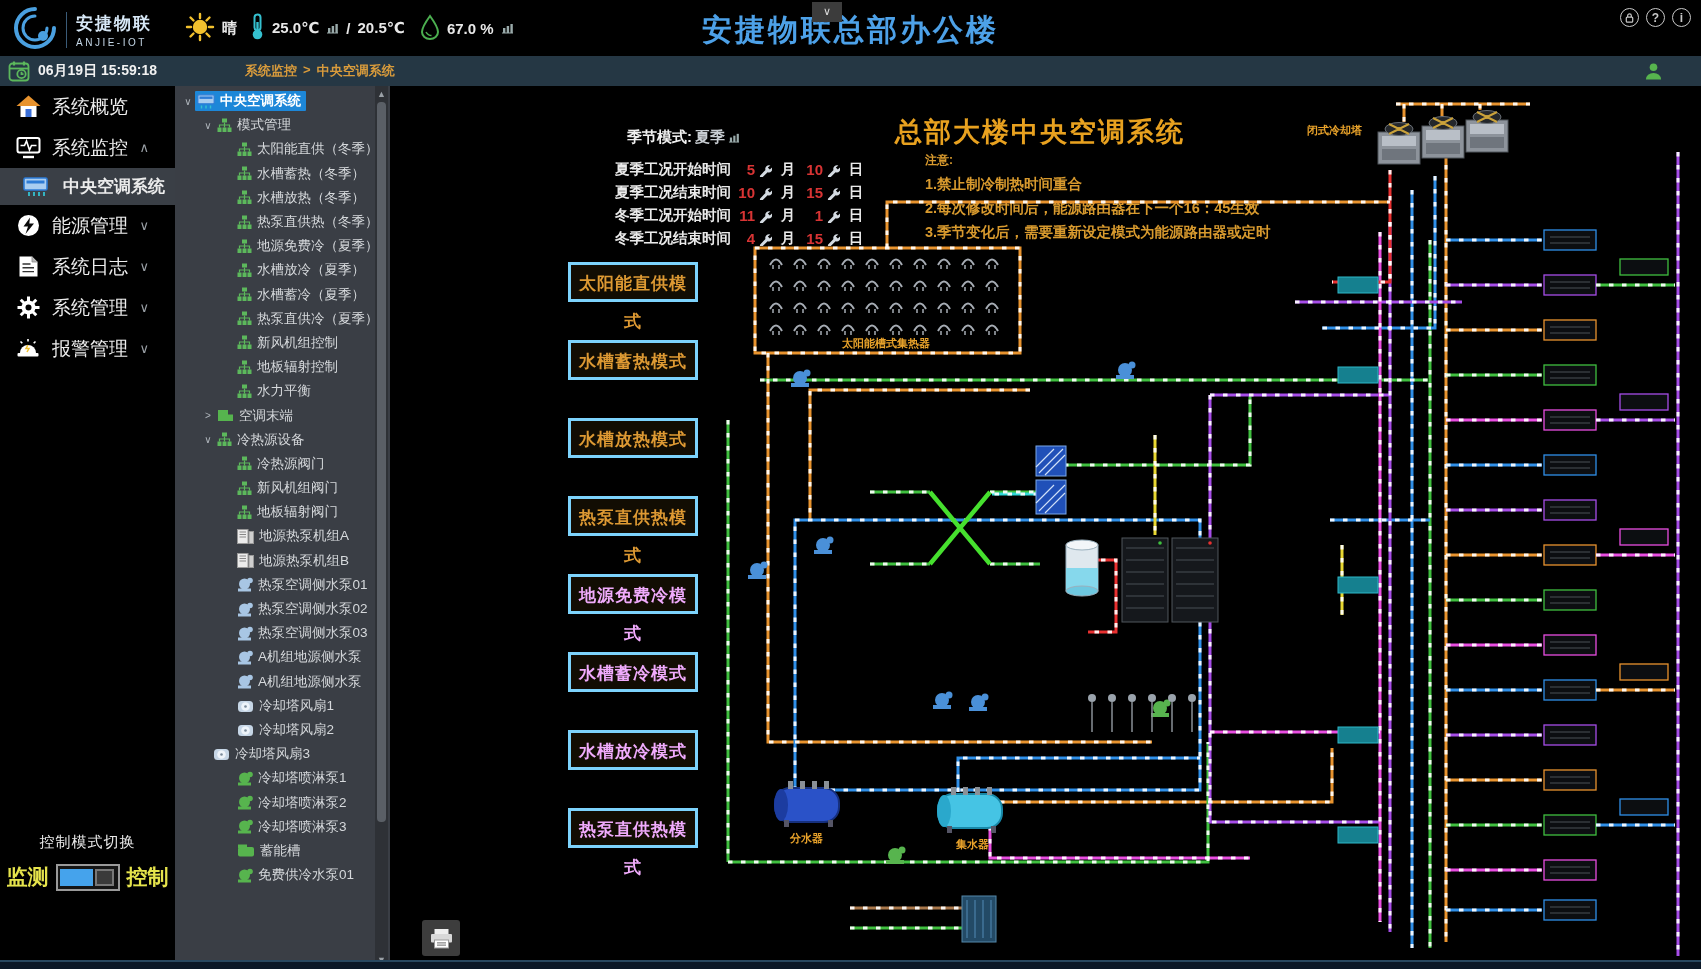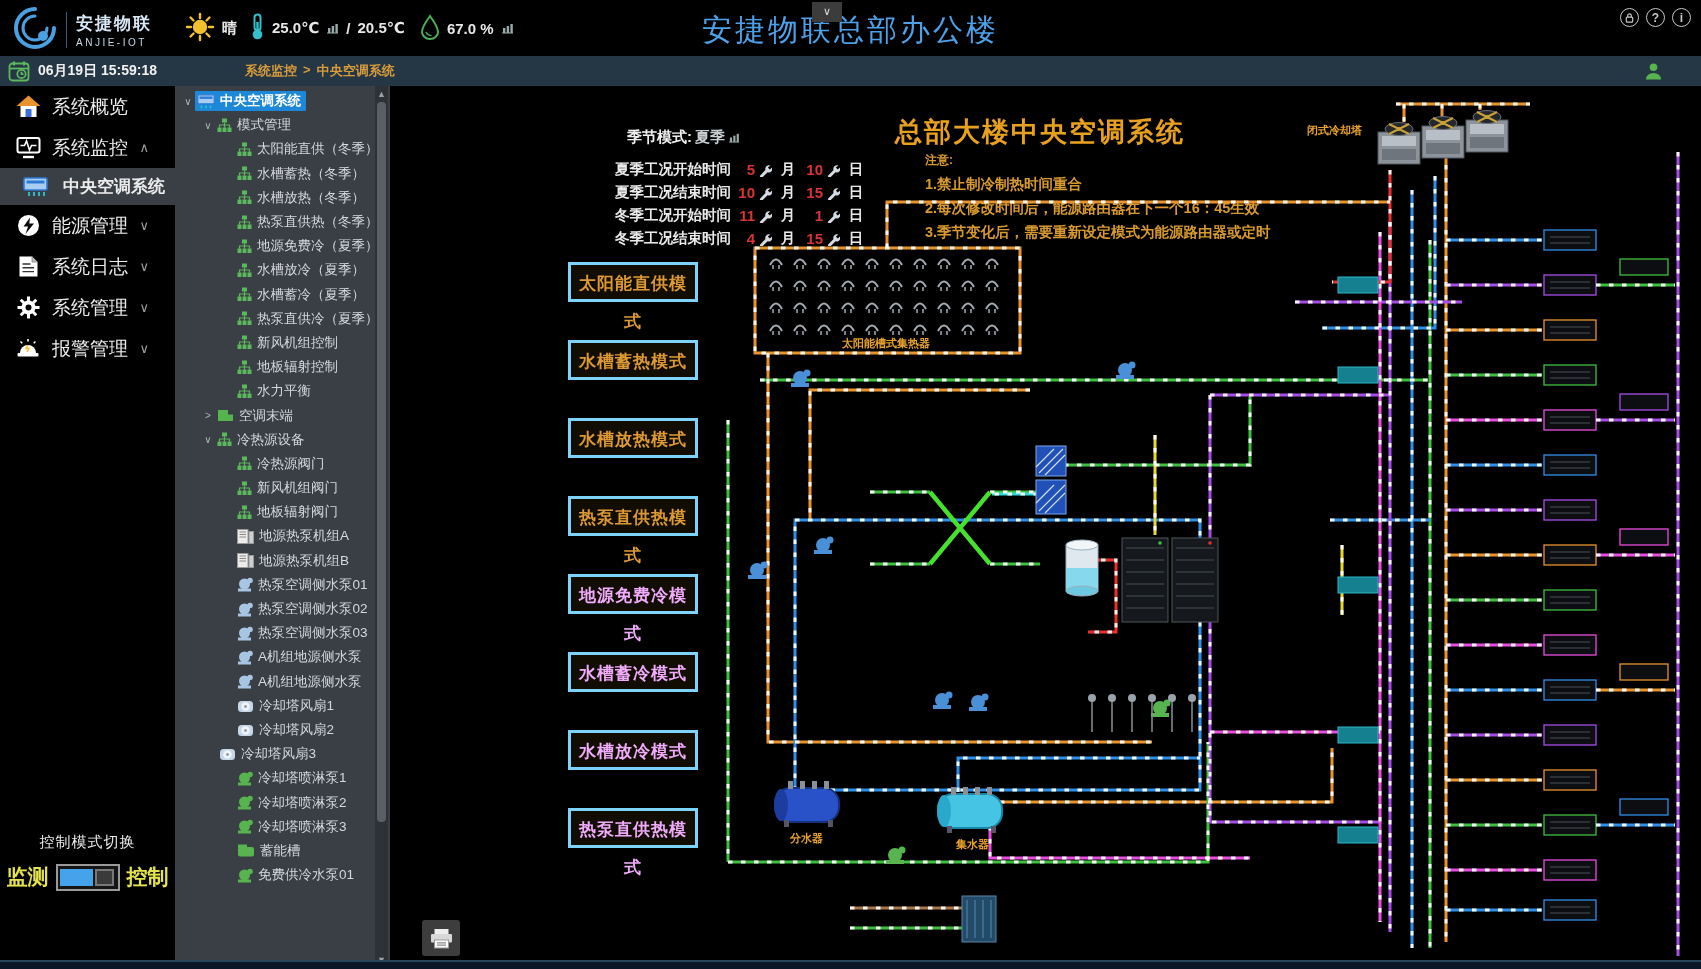--- a/index.html
+++ b/index.html
@@ -7,21 +7,21 @@
   *{box-sizing:border-box;}
   
   #header{position:absolute;left:0;top:0;width:1701px;height:56px;background:#000;}
   #logo{position:absolute;left:12px;top:5px;display:flex;align-items:center;gap:8px;}
   #logo .ltxt{display:flex;flex-direction:column;border-left:1px solid #3a5b78;padding-left:9px;}
   #logo .lt1{color:#d7e8f7;font-size:17px;font-weight:bold;letter-spacing:2px;}
   #logo .lt2{color:#c6d8e8;font-size:10px;letter-spacing:2.5px;margin-top:2px;}
   #weather{position:absolute;left:185px;top:0;height:56px;display:flex;align-items:center;gap:7px;
     color:#e8e8e8;font-size:15px;font-weight:bold;}
   #page-title{position:absolute;left:0;right:0;top:10px;text-align:center;
-    color:#4da1e8;font-size:30px;font-weight:normal;letter-spacing:3px;}
+    color:#4da1e8;font-size:30px;font-weight:bold;letter-spacing:3px;}
   #title-collapse{position:absolute;left:812px;top:2px;width:30px;height:20px;background:#3c3c3c;
     color:#ddd;font-size:11px;text-align:center;line-height:18px;cursor:pointer;}
   #hicons{position:absolute;right:10px;top:8px;display:flex;gap:7px;}
   .hicon{width:19px;height:19px;border:1.4px solid #c8c8c8;border-radius:50%;color:#c8c8c8;
     font-size:12px;line-height:16px;text-align:center;font-weight:bold;display:flex;align-items:center;justify-content:center;}
   
   #datebar{position:absolute;left:0;top:56px;width:1701px;height:30px;background:#253744;
     display:flex;align-items:center;}
   #datebar .cal{margin-left:8px;display:flex;align-items:center;}
   #datebar .dtext{color:#f2f2f2;font-size:14px;font-weight:bold;margin-left:8px;}
@@ -667,21 +667,21 @@
       <span class="ticon">
             <svg width="17" height="14" viewBox="0 0 17 14">
               <rect x="1" y="2" width="15" height="11" rx="3.5" fill="#c6d6e6"></rect>
               <circle cx="8.5" cy="7.5" r="4.3" fill="#eef4fa"></circle>
               <circle cx="8.5" cy="7.5" r="1.3" fill="#7a8a9a"></circle>
             </svg>
           </span>
       <span>冷却塔风扇2</span>
     </span>
   </div>
-  <div class="trow" style="padding-left:28px">
+  <div class="trow" style="padding-left:22px">
     <span class="texp"></span>
     <span class="thl ">
       <span class="ticon">
             <svg width="17" height="14" viewBox="0 0 17 14">
               <rect x="1" y="2" width="15" height="11" rx="3.5" fill="#c6d6e6"></rect>
               <circle cx="8.5" cy="7.5" r="4.3" fill="#eef4fa"></circle>
               <circle cx="8.5" cy="7.5" r="1.3" fill="#7a8a9a"></circle>
             </svg>
           </span>
       <span>冷却塔风扇3</span>

